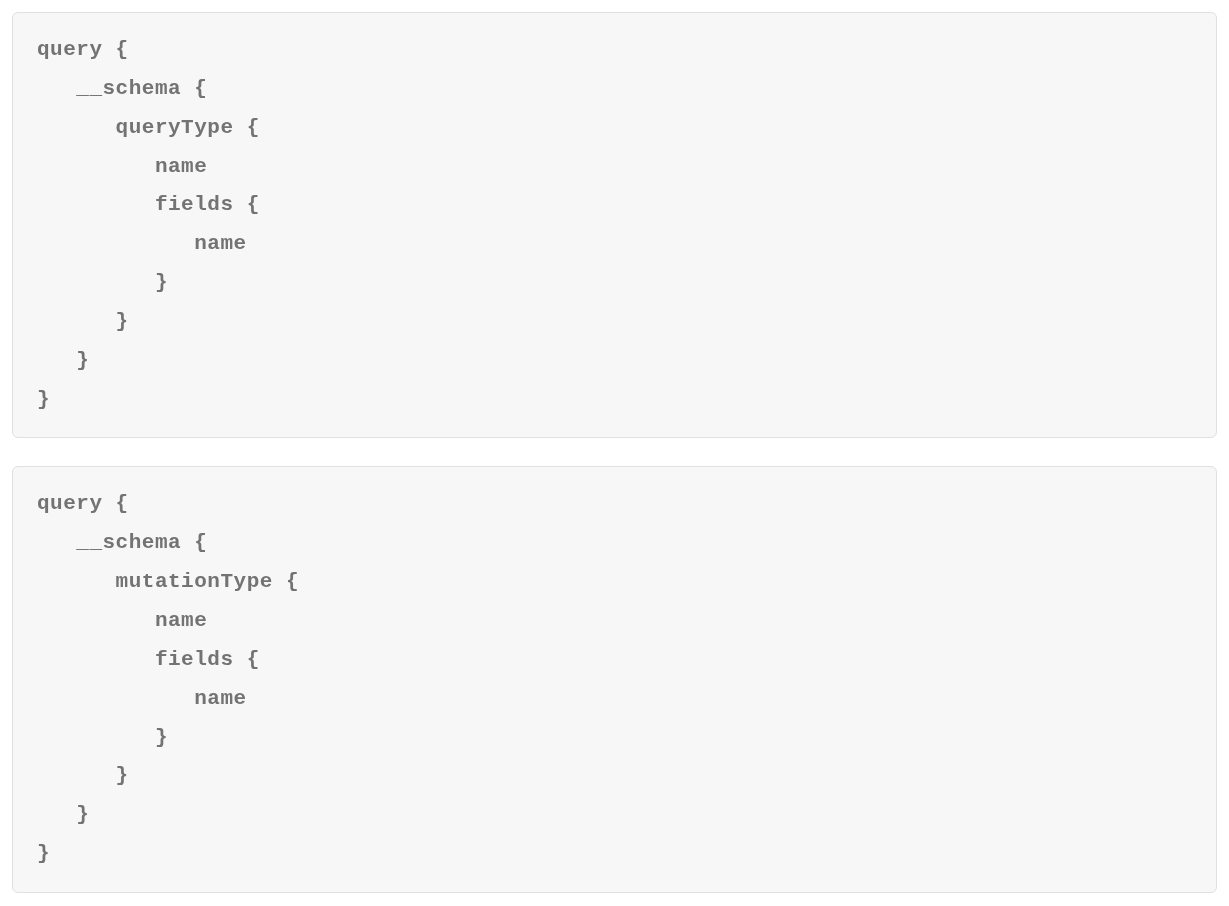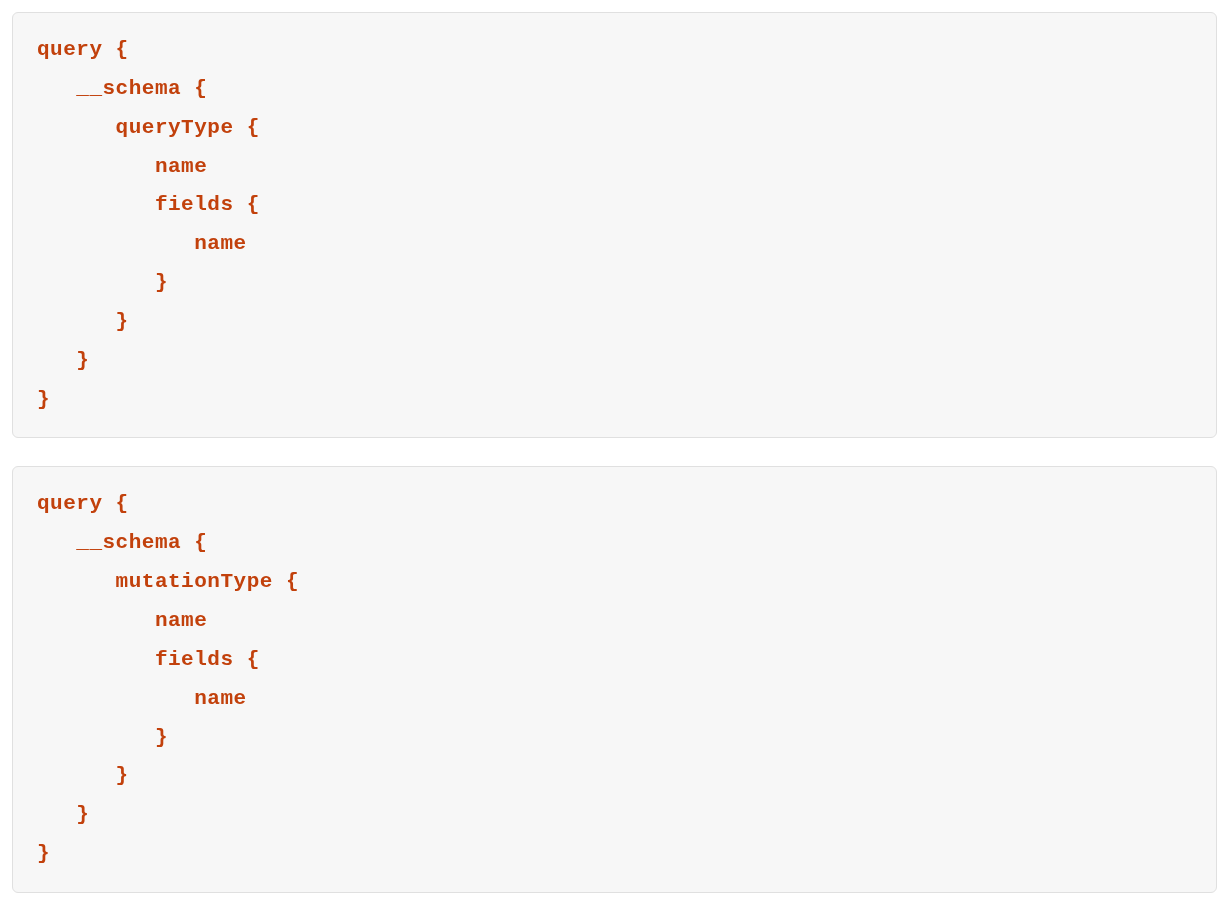--- a/index.html
+++ b/index.html
@@ -19,21 +19,21 @@
       padding: 18px 24px;
       margin-bottom: 28px;
     }
     .code-block:last-child {
       margin-bottom: 0;
     }
     pre {
       font-family: "Courier New", Courier, monospace;
       font-size: 21px;
       line-height: 1.85;
-      color: #c2410c;
+      color: #737373;
       white-space: pre;
       font-weight: bold;
       letter-spacing: 0.5px;
     }
   </style>
 </head>
 <body>
 
 <div class="code-block">
   <pre>query {

